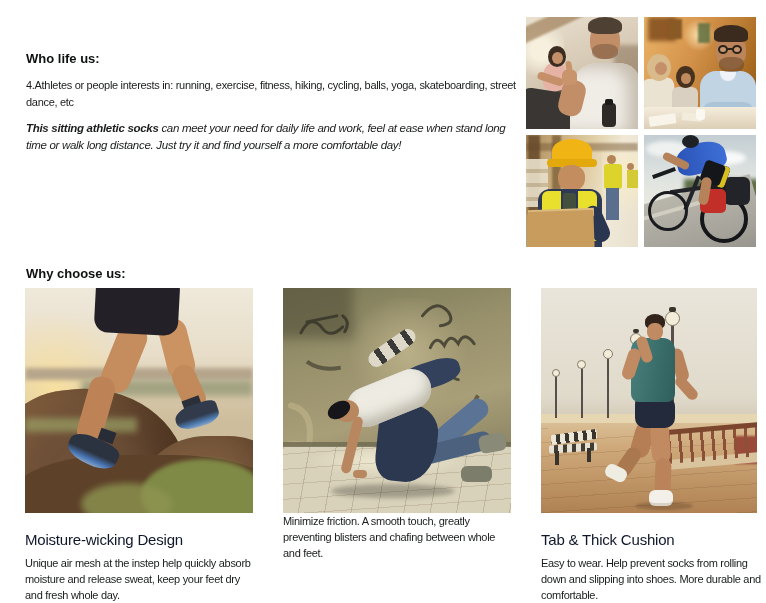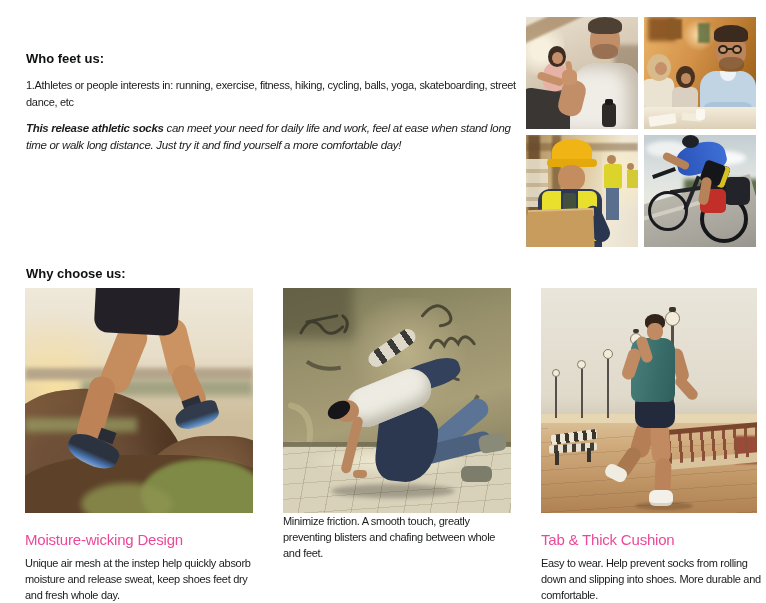--- a/index.html
+++ b/index.html
@@ -114,21 +114,21 @@
   .cy-helmet { left:38px; top:0; width:17px; height:13px; background:#1e2126; border-radius:50%; }
   .cy-arm { left:18px; top:22px; width:28px; height:8px; background:#b5825a; border-radius:4px; transform:rotate(26deg); }
   .cy-shorts { left:58px; top:28px; width:26px; height:22px; background:#15161a; transform:rotate(20deg); border-radius:4px; box-shadow:inset -5px 0 0 #d8c020; }
   .cy-leg { left:56px; top:42px; width:10px; height:28px; background:#b5825a; border-radius:5px; transform:rotate(10deg); }
 
   
   .why-heading { position:absolute; left:26px; top:265px; font-size:13px; font-weight:700; line-height:18px; }
   .features { position:absolute; left:25px; top:288px; display:flex; gap:30px; }
   .card { width:228px; flex:0 0 228px; }
   .ph-large { position:relative; overflow:hidden; width:228px; height:225px; }
-  .card h4 { font-size:15px; font-weight:400; color:#ec4899; margin:18px 0 7px; letter-spacing:-0.2px; }
+  .card h4 { font-size:15px; font-weight:400; color:#0f172a; margin:18px 0 7px; letter-spacing:-0.2px; }
   .card p { font-size:11px; line-height:16px; letter-spacing:-0.3px; color:#1a1c1c; }
 
   
   .ph-trail { background:linear-gradient(180deg,#efe9db 0%,#e7ddc8 30%,#dccfb4 42%,#d5c6a8 48%,#cdbd9c 60%); }
   .tr-glow { left:-56px; top:16px; width:170px; height:170px; background:radial-gradient(circle,rgba(250,225,160,.95) 0%,rgba(250,225,160,0) 65%); }
   .tr-hills { left:0; top:80px; width:228px; height:12px; background:#b1a088; filter:blur(2px); opacity:.9; }
   .tr-field { left:56px; top:92px; width:172px; height:16px; background:#a3a382; filter:blur(3px); }
   .tr-rock { left:-30px; top:100px; width:192px; height:172px; background:#6e5038; border-radius:40% 55% 35% 45%; transform:rotate(-6deg); box-shadow:inset -30px -24px 50px rgba(40,22,10,.55), inset 20px 14px 30px rgba(150,110,70,.5); }
   .tr-rock2 { left:116px; top:148px; width:146px; height:124px; background:#7c5b3e; border-radius:45% 40% 40% 50%; box-shadow:inset -20px -16px 40px rgba(40,22,10,.5); }
   .tr-dirt { left:-10px; bottom:-34px; width:262px; height:92px; background:#5d4129; border-radius:40%; }
@@ -215,23 +215,23 @@
   .pr-thigh-back { left:92px; top:134px; width:19px; height:36px; background:#b57e55; border-radius:10px; transform:rotate(16deg); }
   .pr-shin-back { left:80px; top:158px; width:15px; height:32px; background:#aa784f; border-radius:8px; transform:rotate(34deg); }
   .pr-shoe-back { left:64px; top:178px; width:22px; height:14px; background:#efece2; border-radius:6px; transform:rotate(26deg); }
 </style>
 </head>
 <body>
 
 <div class="page">
 
   <section class="who-text">
-    <h3>Who feet us:</h3>
-    <p>1.Athletes or people interests in: running, exercise, fitness, hiking, cycling, balls, yoga, skateboarding, street dance, etc</p>
-    <p class="intro"><b>This release athletic socks</b><span> can meet your need for daily life and work, feel at ease when stand long time or walk long distance. Just try it and find yourself a more comfortable day!</span></p>
+    <h3>Who life us:</h3>
+    <p>4.Athletes or people interests in: running, exercise, fitness, hiking, cycling, balls, yoga, skateboarding, street dance, etc</p>
+    <p class="intro"><b>This sitting athletic socks</b><span> can meet your need for daily life and work, feel at ease when stand long time or walk long distance. Just try it and find yourself a more comfortable day!</span></p>
   </section>
 
   <div class="photo-grid">
 
     <div class="ph ph-gym">
       <div class="gym-window"></div>
       <div class="gym-beam"></div>
       <div class="gym-shelf"></div>
       <div class="gym-wm-top"></div>
       <div class="gym-wm-arm"></div>
@@ -339,21 +339,21 @@
         <div class="tr-calf-l"></div>
         <div class="tr-thigh-r"></div>
         <div class="tr-calf-r"></div>
         <div class="tr-shorts"></div>
         <div class="tr-sock-r"></div>
         <div class="tr-shoe-r"></div>
         <div class="tr-sock-l"></div>
         <div class="tr-shoe-l"></div>
       </div>
       <h4>Moisture-wicking Design</h4>
-      <p>Unique air mesh at the instep help quickly absorb moisture and release sweat, keep shoes feet dry and fresh whole day.</p>
+      <p>Unique air mesh at the instep help quickly absorb moisture and release sweat, keep your feet dry and fresh whole day.</p>
     </div>
 
     <div class="card">
       <div class="ph-large ph-dance">
         <div class="dn-light"></div>
         <div class="dn-corner"></div>
         <svg class="dn-graffiti" viewBox="0 0 229 226">
           <g fill="none" stroke="#312f24" stroke-width="3" stroke-linecap="round" opacity="0.75">
             <path d="M18 45 q10 -20 22 -4 q8 10 20 -2"></path>
             <path d="M24 34 l30 -6"></path>

